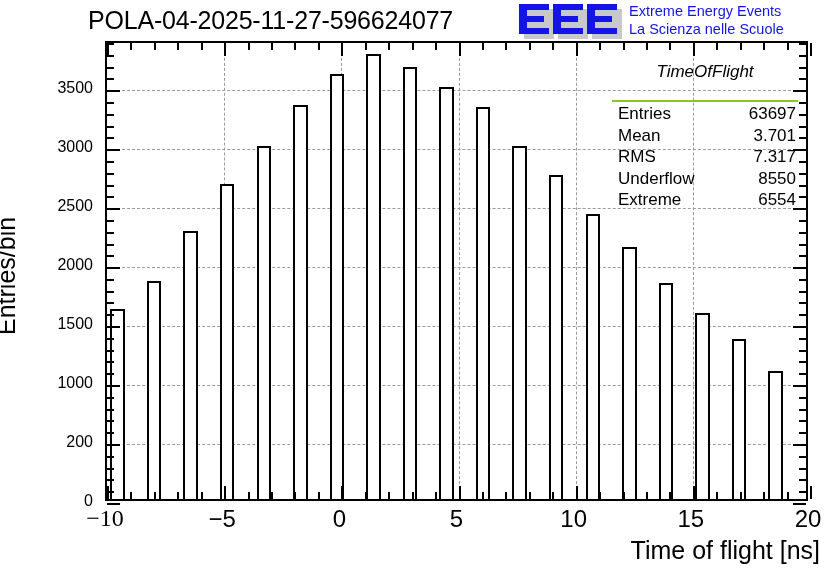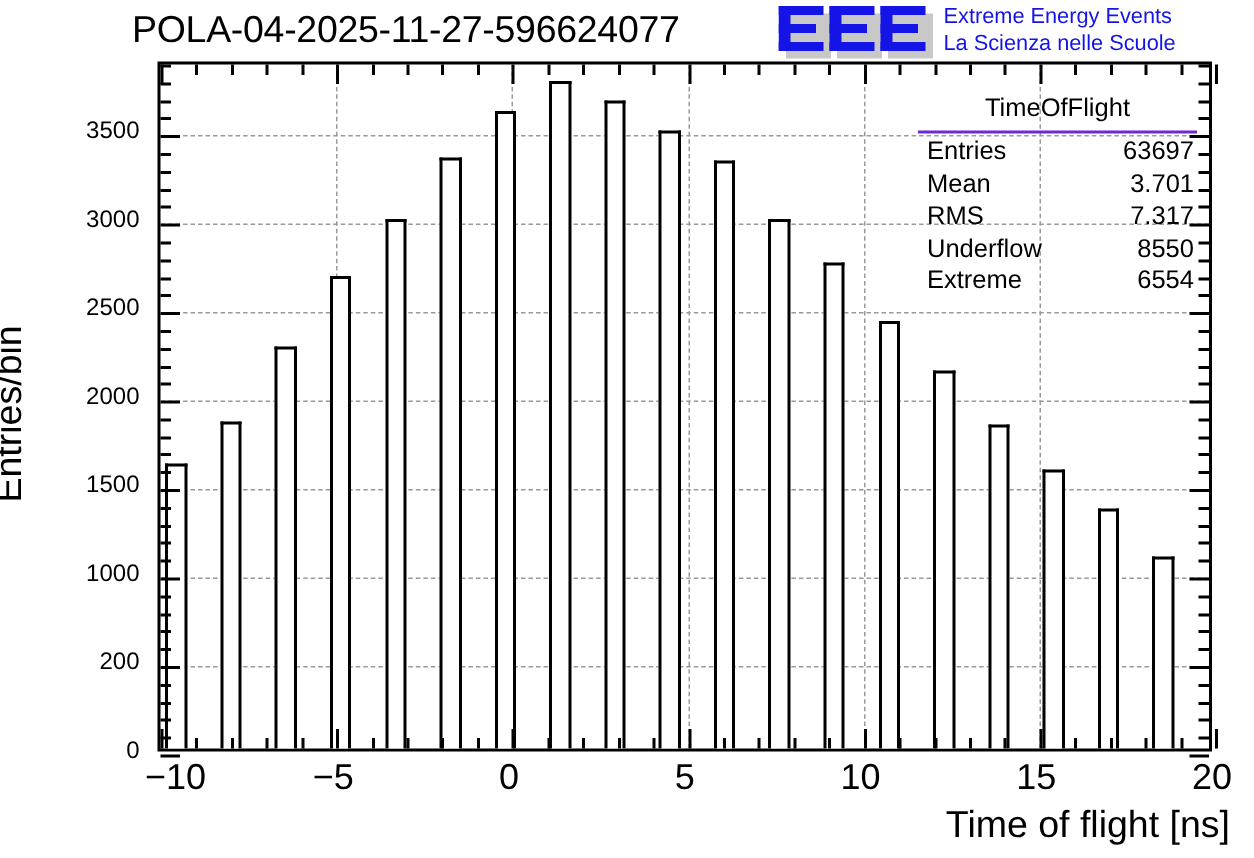--- a/index.html
+++ b/index.html
@@ -66,22 +66,22 @@
     font-size:25px;color:#000;white-space:nowrap;
     transform-origin:left top;transform:rotate(-90deg) translateX(-275px);
   }
 
   
   .stats{
     position:absolute;left:608px;top:62px;width:194px;
     font-size:17px;color:#000;background:transparent;
   }
   .stats-title{
-    text-align:center;padding-bottom:5px;
-    border-bottom:2px solid #6d28d9;margin:0 4px 1px 4px;
+    text-align:center;padding-bottom:18px;
+    border-bottom:2px solid #84cc16;margin:0 4px 1px 4px;font-style:italic;
   }
   .stats-row{
     display:flex;justify-content:space-between;
     padding:0 6px 0 10px;line-height:21.5px;
   }
   .stats-key{text-align:left;}
   .stats-val{text-align:right;}
 </style>
 </head>
 <body>
@@ -297,21 +297,21 @@
         <div class="tick ty" style="top: 23.5897px; left: 0px; width: 7px;"></div>
         <div class="tick ty" style="top: 23.5897px; right: 0px; width: 7px;"></div>
         <div class="tick ty" style="top: 11.7949px; left: 0px; width: 7px;"></div>
         <div class="tick ty" style="top: 11.7949px; right: 0px; width: 7px;"></div>
         <div class="tick ty" style="top: 0px; left: 0px; width: 7px;"></div>
         <div class="tick ty" style="top: 0px; right: 0px; width: 7px;"></div>
       </div>
   </div>
 
   <div id="xlabels">
-      <div class="xlab" style="left: 117px;">−10</div>
+      <div class="xlab" style="left: 105px; font-family: Liberation Serif, serif;">−10</div>
       <div class="xlab" style="left: 222.167px;">−5</div>
       <div class="xlab" style="left: 339.333px;">0</div>
       <div class="xlab" style="left: 456.5px;">5</div>
       <div class="xlab" style="left: 573.667px;">10</div>
       <div class="xlab" style="left: 690.833px;">15</div>
       <div class="xlab" style="left: 808px;">20</div>
     </div>
   <div id="ylabels">
       <div class="ylab" style="top: 501px; left: 0px; width: 93px;">0</div>
       <div class="ylab" style="top: 442.026px; left: 0px; width: 93px;">200</div>

